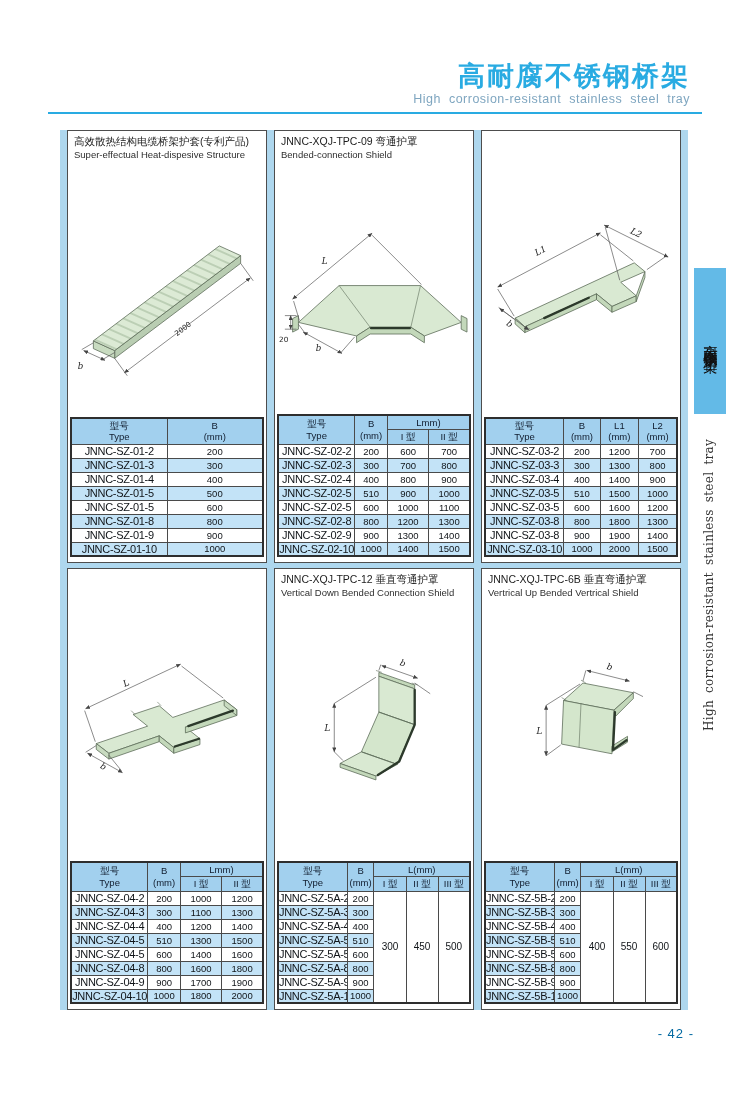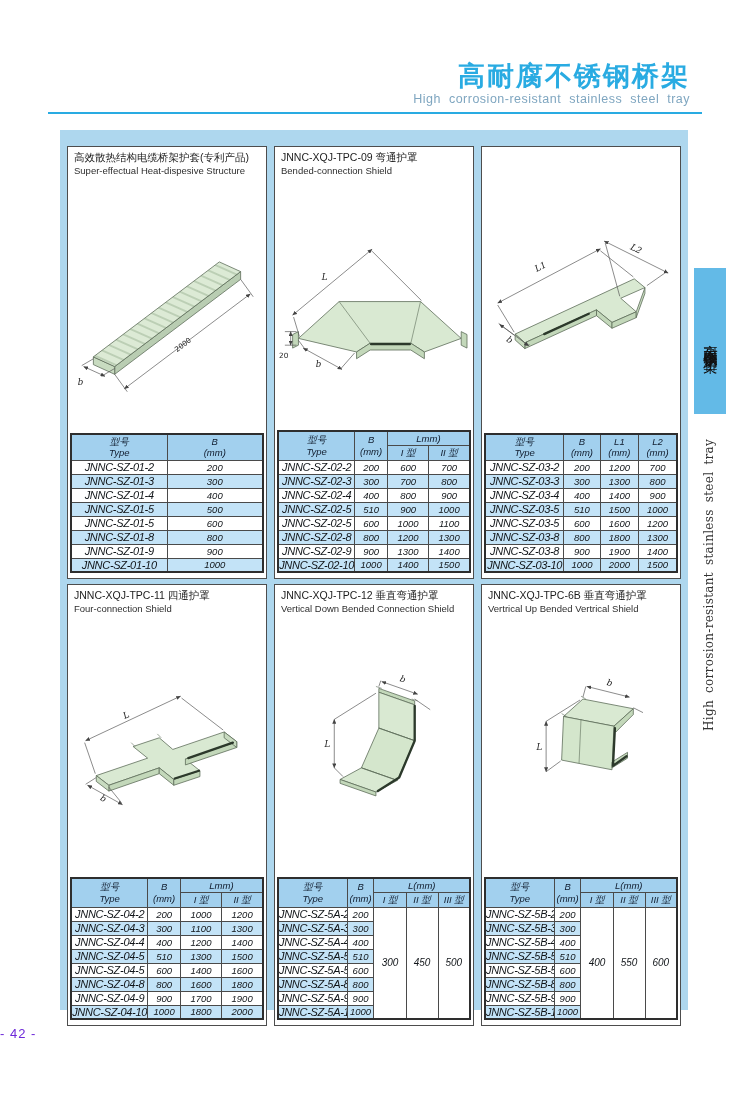--- a/index.html
+++ b/index.html
@@ -10,29 +10,29 @@
   .hdr-title { position:absolute; top:58px; right:60px; font-size:27px; font-weight:bold;
                color:#29abe2; letter-spacing:2px; }
   .hdr-sub   { position:absolute; top:92px; right:60px; font-size:12.5px; color:#7fa6c0;
                letter-spacing:.5px; word-spacing:4px; }
   .hdr-rule  { position:absolute; top:112px; left:48px; right:48px; height:2px; background:#29abe2; }
 
   
   .grid { position:absolute; left:60px; top:130px; width:628px; height:880px;
           background:#aed7ee; display:grid;
           grid-template-columns:200px 200px 200px; grid-template-rows:433px 442px;
-          column-gap:7px; row-gap:5px; padding:16px 7px; }
+          column-gap:7px; row-gap:5px; padding:0 7px; }
   .panel { background:#fff; border:1px solid #4d4d4d; display:flex; flex-direction:column; overflow:hidden; }
   .ptitle { padding:4px 6px 2px; }
   .t-zh { font-size:10.5px; color:#1c1c1c; line-height:1.3; }
   .t-en { font-size:9.5px; color:#2e2e2e; line-height:1.3; }
   .drawing { flex:1; min-height:0; display:flex; align-items:center; justify-content:center; overflow:hidden; }
 
   
-  .twrap { margin:0 2px 5px;font-style:italic; }
+  .twrap { margin:0 2px 5px; }
   table { width:100%; border-collapse:collapse; table-layout:fixed; border:2px solid #2e2e2e; }
   th,td { border:1px solid #4a4a4a; text-align:center; padding:0; overflow:hidden; }
   th { background:#a2d0ee; font-weight:normal; font-size:9.5px; color:#101c2e;
        white-space:pre-line; line-height:1.2; padding:1px 0; }
   td { height:14px; font-size:9.5px; color:#101418; background:#fff; white-space:nowrap; }
   td:first-child { font-size:11px; letter-spacing:-.3px; }
   tbody tr:nth-child(even) td { background:#c3e3f7; }
   td.merged { background:#fff !important; font-size:10px; }
 
   
@@ -47,22 +47,22 @@
   .side-tab { position:absolute; left:694px; top:268px; width:32px; height:146px; background:#63bae7;
               display:flex; justify-content:center; align-items:center;
               writing-mode:vertical-rl; font-size:14.5px; color:#111; letter-spacing:2px; }
   .side-en  { position:absolute; left:696px; top:420px; width:26px; height:330px;
               display:flex; align-items:center; justify-content:center;
               writing-mode:vertical-rl; transform:rotate(180deg);
               font-family:"DejaVu Serif", serif; font-size:12px; color:#333;
               letter-spacing:.3px; word-spacing:3px; white-space:nowrap; }
 
   
-  .footer { position:absolute; top:1026px; left:0; width:694px; text-align:left;
-            font-size:13px; color:#6d28d9; letter-spacing:1px; }
+  .footer { position:absolute; top:1026px; left:0; width:694px; text-align:right;
+            font-size:13px; color:#0369a1; letter-spacing:1px; }
 </style>
 </head>
 <body>
 
 <div>
 
   <div class="hdr-title">高耐腐不锈钢桥架</div>
   <div class="hdr-sub">High corrosion-resistant stainless steel tray</div>
   <div class="hdr-rule"></div>
 
@@ -344,24 +344,20 @@
                 <td>1000</td>
                 <td>2000</td>
                 <td>1500</td>
               </tr>
             </tbody>
           </table>
         </div>
     </div>
 
     <div class="panel">
-      <div class="ptitle">
-        <div class="t-zh">JNNC-XQJ-TPC-11 四通护罩</div>
-        <div class="t-en">Four-connection Shield</div>
-      </div>
       <div class="drawing">
         <svg width="190" height="218" viewBox="0 0 196 225">
           <polygon class="face" points="25,142 78,124 63,112 90,103 104,115 157,97 170,107 117,125 132,137 105,146 90,134 38,152" fill="#d9e9d2"></polygon>
           <polygon class="face" points="38,152 90,134 90,140 38,158" fill="#c3d8ba"></polygon>
           <polygon class="face" points="90,134 105,146 105,152 90,140" fill="#c3d8ba"></polygon>
           <polygon class="face" points="105,146 132,137 132,143 105,152" fill="#c3d8ba"></polygon>
           <polygon class="face" points="117,125 170,107 170,113 117,131" fill="#c3d8ba"></polygon>
           <polygon class="face" points="25,142 38,152 38,158 25,148" fill="#c8dbc0"></polygon>
           <polygon class="face" points="157,97 170,107 170,113 157,103" fill="#c8dbc0"></polygon>
           <line class="dark" x1="106" y1="145" x2="131" y2="137"></line>

